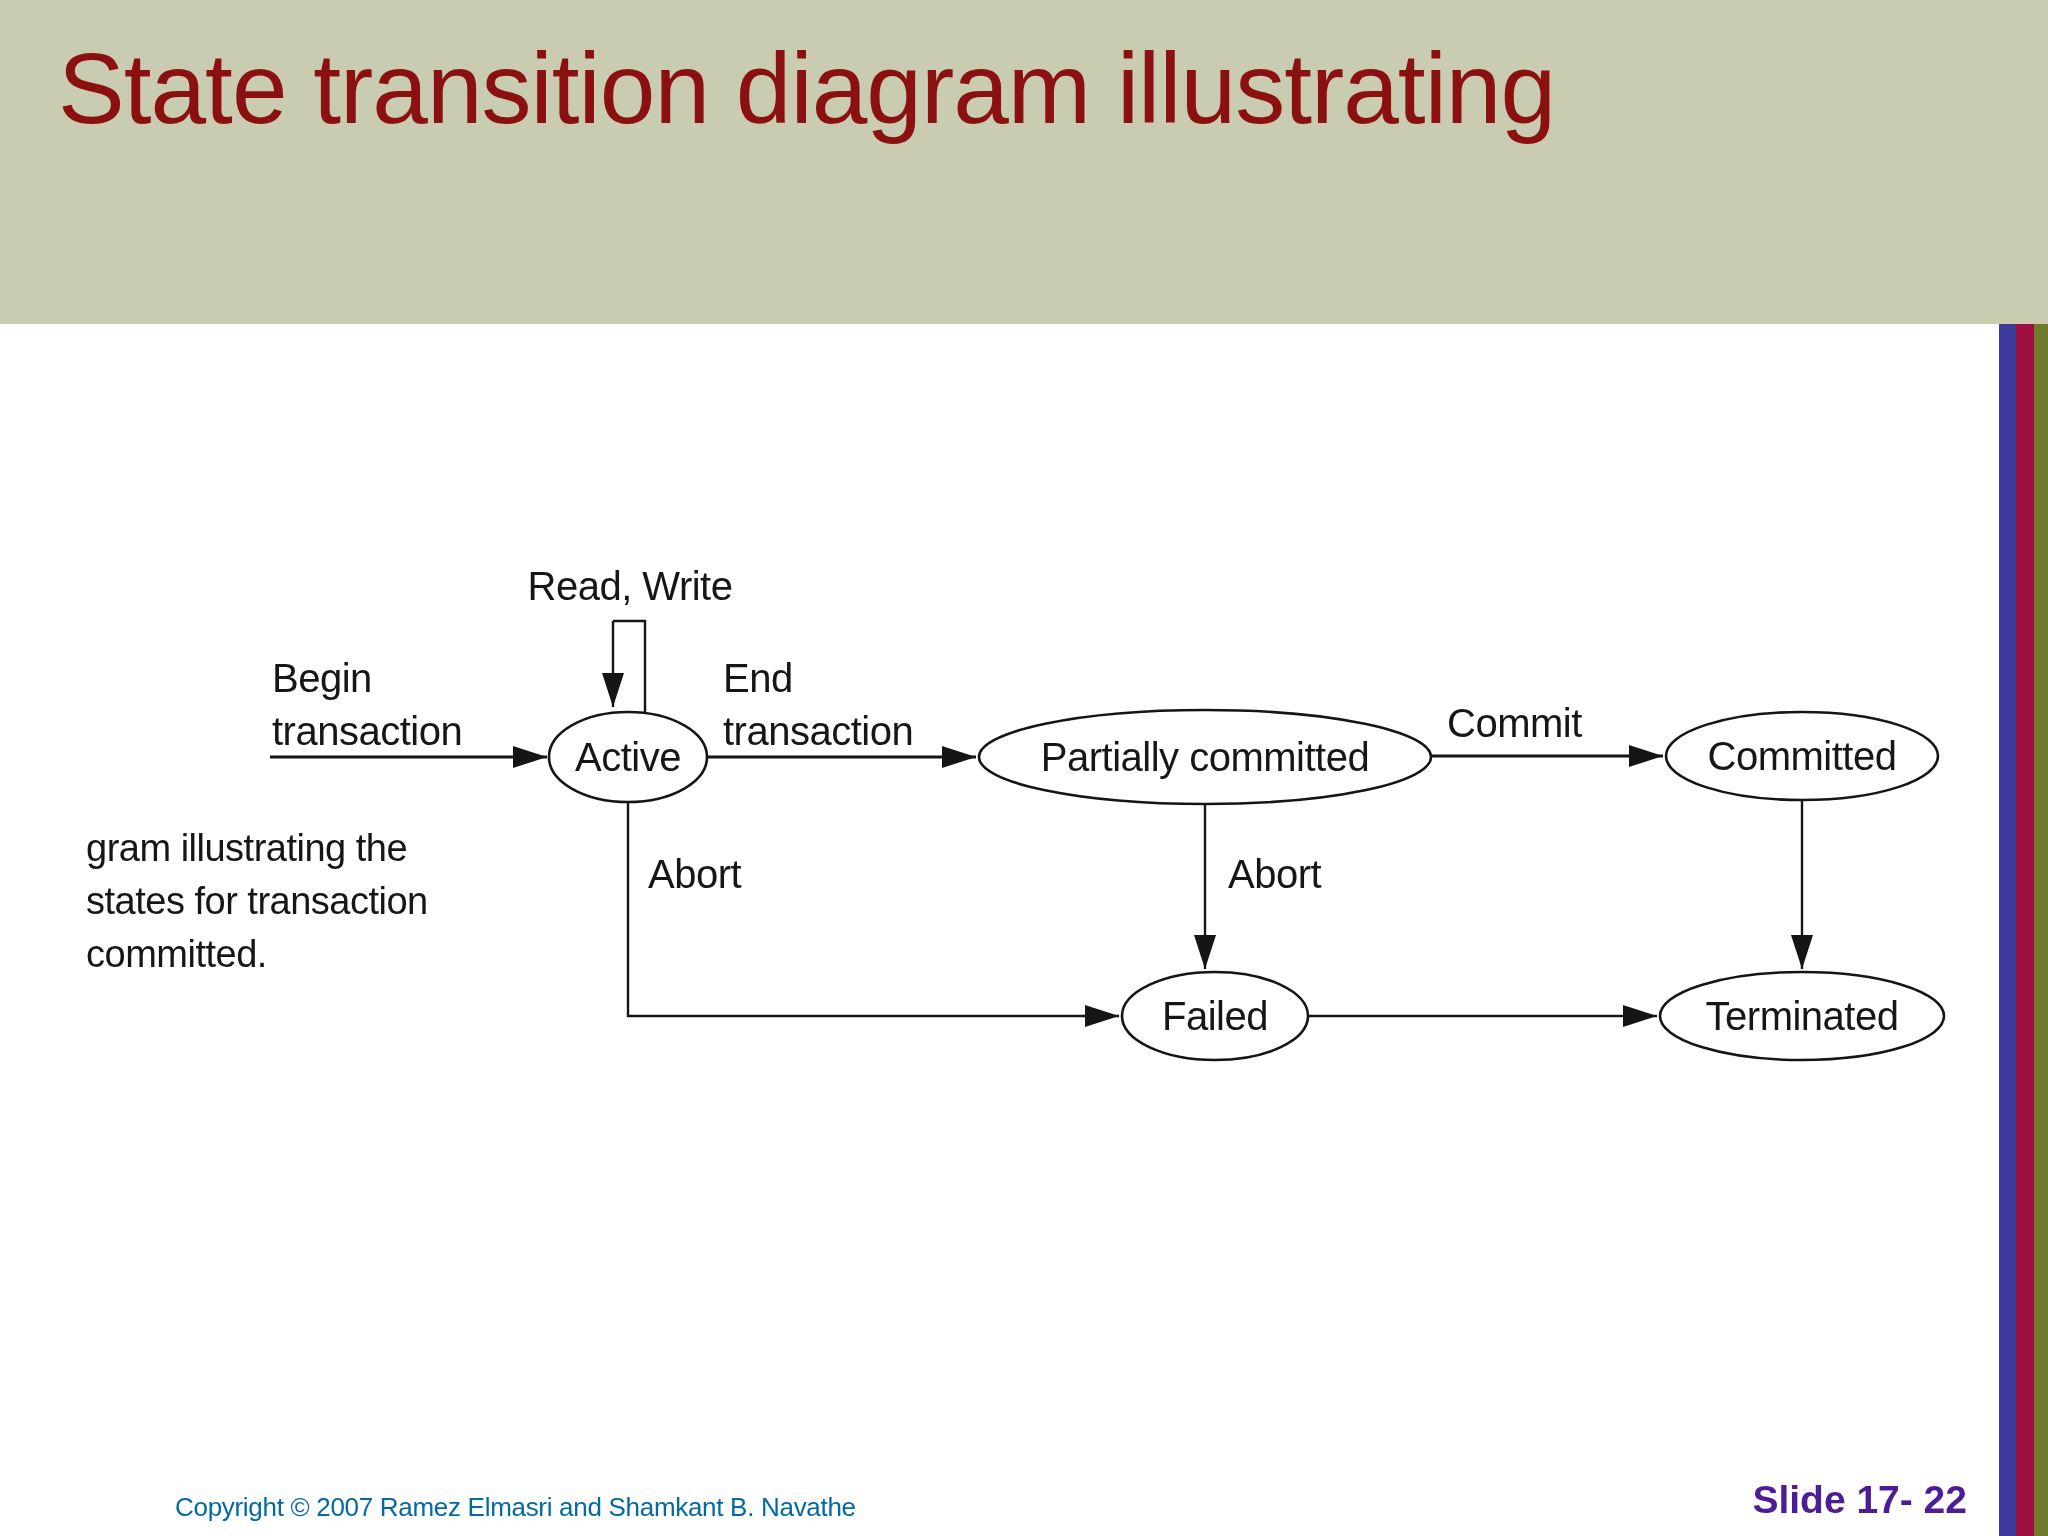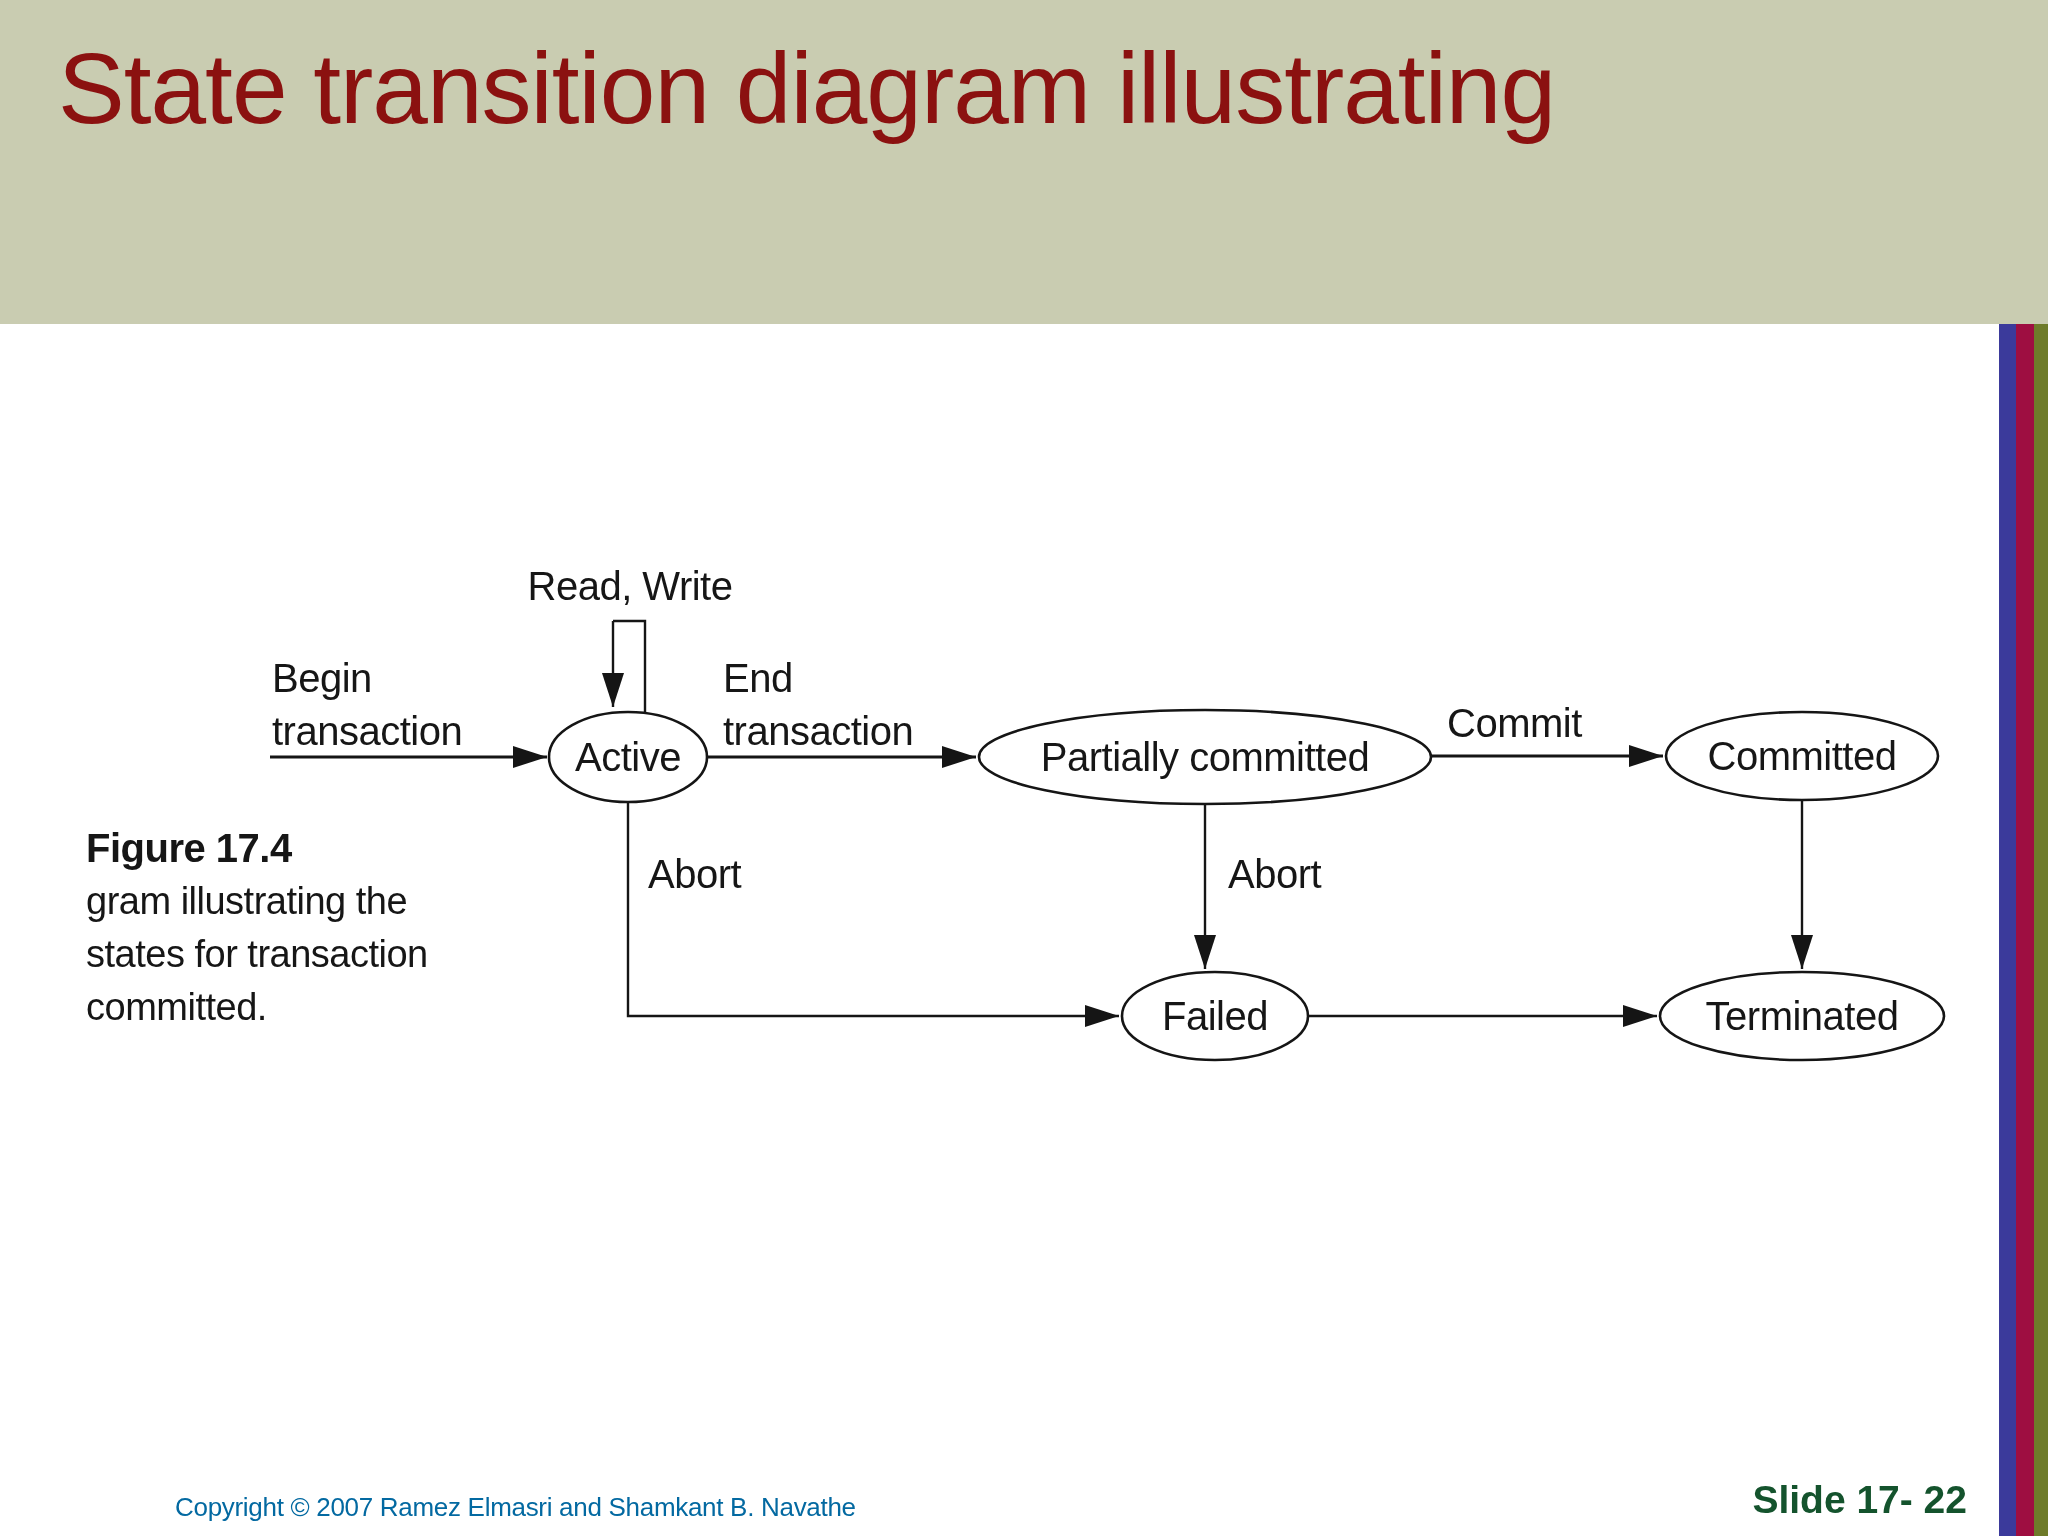--- a/index.html
+++ b/index.html
@@ -47,21 +47,21 @@
   }
   .caption .cap-title { font-weight: bold; font-size: 40px; }
 
   
   .copyright {
     position: absolute; left: 175px; top: 1492px;
     font-size: 26px; color: #0369a1; letter-spacing: -0.3px;
   }
   .slide-number {
     position: absolute; right: 92px; top: 1478px;
-    font-size: 39px; font-weight: bold; color: #14532d;
+    font-size: 39px; font-weight: bold; color: #4c1d95;
     white-space: nowrap;
   }
 </style>
 </head>
 <body>
 
 <div class="slide">
 
   <div class="header">
     <div class="title">
@@ -113,21 +113,20 @@
     <text class="dlabel" x="272" y="692">Begin</text>
     <text class="dlabel" x="272" y="745">transaction</text>
     <text class="dlabel" x="723" y="692">End</text>
     <text class="dlabel" x="723" y="745">transaction</text>
     <text class="dlabel" x="1447" y="737">Commit</text>
     <text class="dlabel" x="648" y="888">Abort</text>
     <text class="dlabel" x="1228" y="888">Abort</text>
   </svg>
 
   <div class="caption">
-    <div class="cap-title">Figure 17.4</div>
     <div>gram illustrating the</div>
     <div>states for transaction</div>
     <div>committed.</div>
   </div>
 
   <div class="copyright">Copyright © 2007 Ramez Elmasri and Shamkant B. Navathe</div>
   <div class="slide-number">Slide 17- 22</div>
 
 </div>
 

